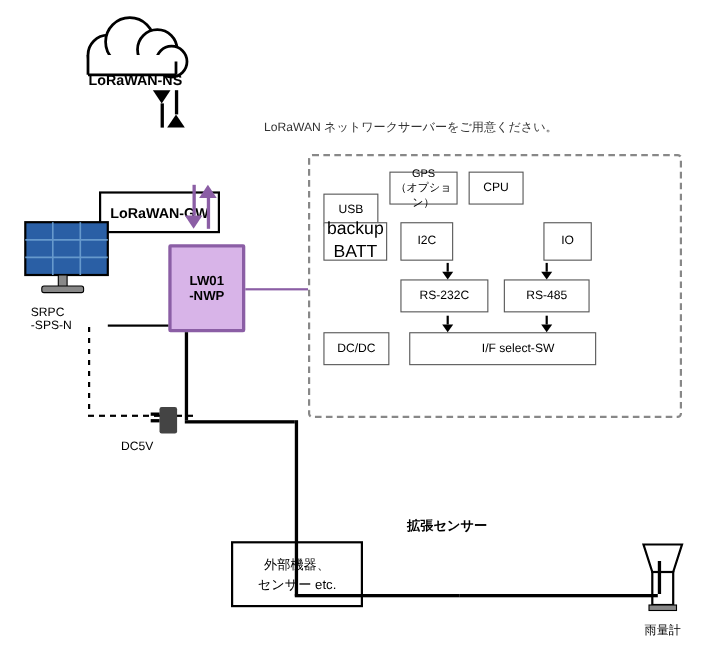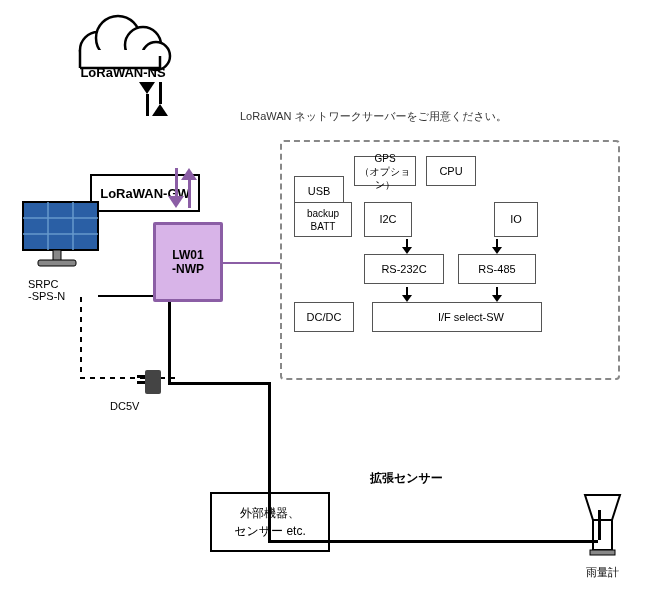--- a/index.html
+++ b/index.html
@@ -269,21 +269,21 @@
     <div class="comp-box" style="top:14px;left:72px;width:62px;height:30px;font-size:10px;">
       <span style="white-space:pre-line;text-align:center;">GPS
 （オプション）</span>
     </div>
 
     <div class="comp-box" style="top:14px;left:144px;width:50px;height:30px;">
       <span>CPU</span>
     </div>
 
 
-    <div class="comp-box" style="top:60px;left:12px;width:58px;height:35px;font-size:10px;">
+    <div class="comp-box" style="top:60px;left:12px;width:58px;height:35px;font-size:16px;">
       <span style="white-space:pre-line;text-align:center;">backup
 BATT</span>
     </div>
 
     <div class="comp-box" style="top:60px;left:82px;width:48px;height:35px;">
       <span>I2C</span>
     </div>
 
 
     <div class="comp-box" style="top:60px;left:212px;width:44px;height:35px;">

